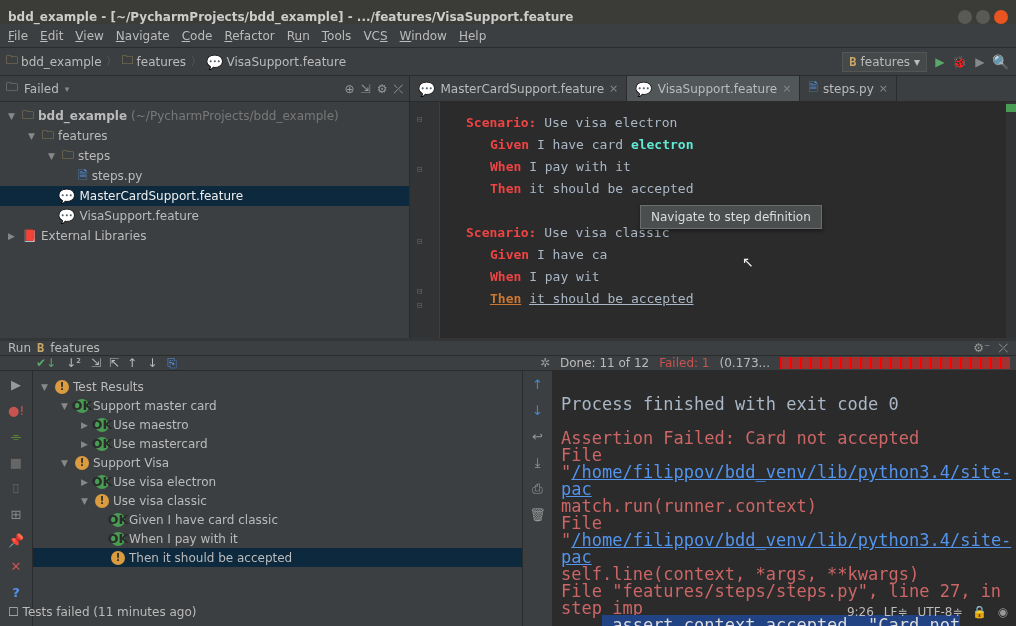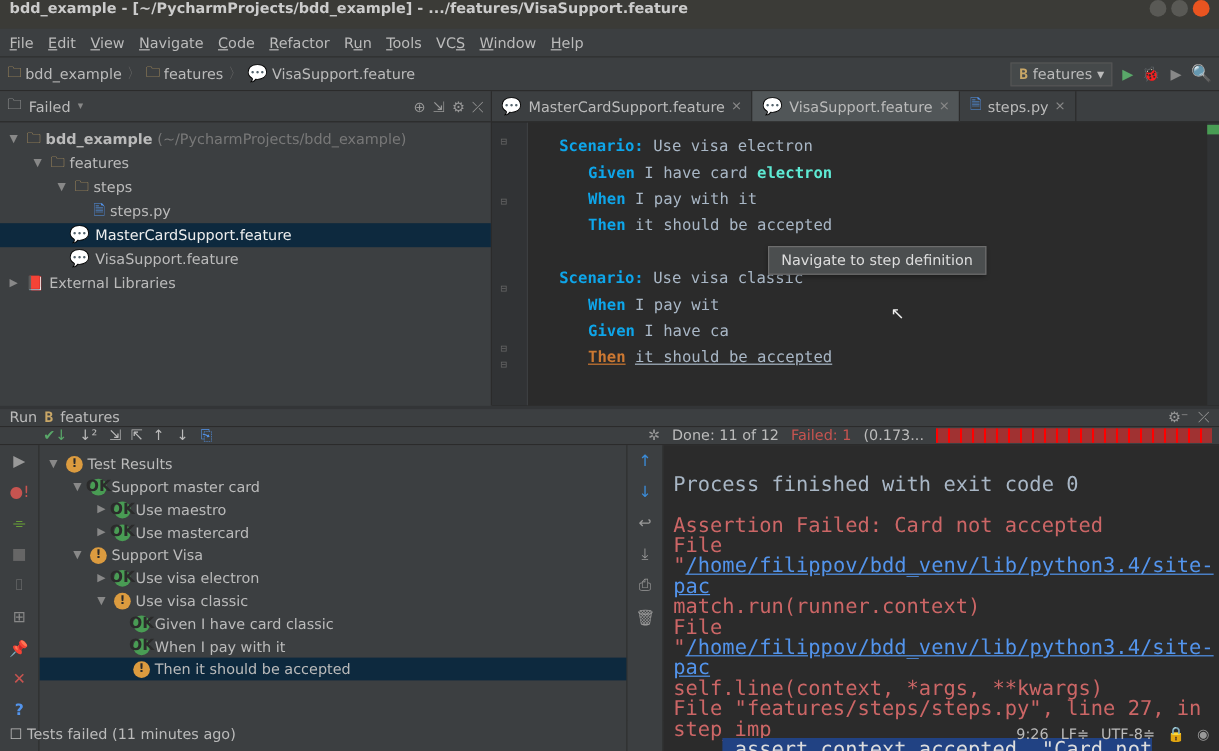--- a/index.html
+++ b/index.html
@@ -9,21 +9,21 @@
   background: #3c3f41;
   color: #bbb;
   font-family: "DejaVu Sans", Arial, sans-serif;
   font-size: 12px;
   overflow: hidden;
 }
 .titlebar {
   height: 24px;
   background: #3b3b37;
   display: flex;
-  align-items: flex-start;
+  align-items: flex-end;
   padding: 0 8px;
   color: #ccc;
   font-weight: bold;
   justify-content: space-between;
 }
 .win-controls { display: flex; gap: 4px; }
 .win-btn { width: 14px; height: 14px; border-radius: 7px; }
 .win-min { background: #595955; }
 .win-max { background: #595955; }
 .win-close { background: #e95420; }
@@ -115,21 +115,21 @@
   background: #2b2b2b;
   overflow: hidden;
 }
 .gutter-strip {
   position: absolute; left: 0; top: 0; bottom: 0; width: 30px;
   background: #313335; border-right: 1px solid #3c3f41;
 }
 .gutter-mark {
   position: absolute; left: 7px; width: 13px; height: 8px; color: #666; font-size: 9px;
 }
-.kw-orange { color: #0ea5e9; font-weight: bold; }
+.kw-orange { color: #ef4444; font-weight: bold; }
 .kw-orange-then { color: #cc7832; font-weight: bold; text-decoration: underline;}
 .kw-blue { color: #5eead4; font-weight: bold;}
 .kw-link { color: #a9b7c6; text-decoration: underline; }
 .tooltip {
   position: absolute;
   left: 640px; top: 205px;
   background: #4b4e4f;
   border: 1px solid #6d6d6d;
   color: #ddd; padding: 4px 10px;
   font-size: 12px;
@@ -379,22 +379,22 @@
       </div>
       <div class="right-stripe">
         <div class="green-mark"></div>
       </div>
       <div><span style="padding-left:16px;"><span class="kw-orange">Scenario:</span><span> Use visa electron</span></span></div>
       <div><span style="padding-left:40px;"><span class="kw-orange">Given</span><span> I have card </span><span class="kw-blue">electron</span></span></div>
       <div><span style="padding-left:40px;"><span class="kw-orange">When</span><span> I pay with it</span></span></div>
       <div><span style="padding-left:40px;"><span class="kw-orange">Then</span><span> it should be accepted</span></span></div>
       <div>&nbsp;</div>
       <div><span style="padding-left:16px;"><span class="kw-orange">Scenario:</span><span> Use visa classic</span></span></div>
+      <div><span style="padding-left:40px;"><span class="kw-orange">Given</span><span> I have ca</span></span></div>
       <div><span style="padding-left:40px;"><span class="kw-orange">When</span><span> I pay wit</span></span></div>
-      <div><span style="padding-left:40px;"><span class="kw-orange">Given</span><span> I have ca</span></span></div>
       <div><span style="padding-left:40px;"><span class="kw-orange-then">Then</span> <span class="kw-link">it should be accepted</span></span></div>
     </div>
   </div>
 </div>
 
 <div class="tooltip">Navigate to step definition</div>
 <div class="cursor-arrow">↖</div>
 
 <div class="run-panel">
   <div class="run-header">

